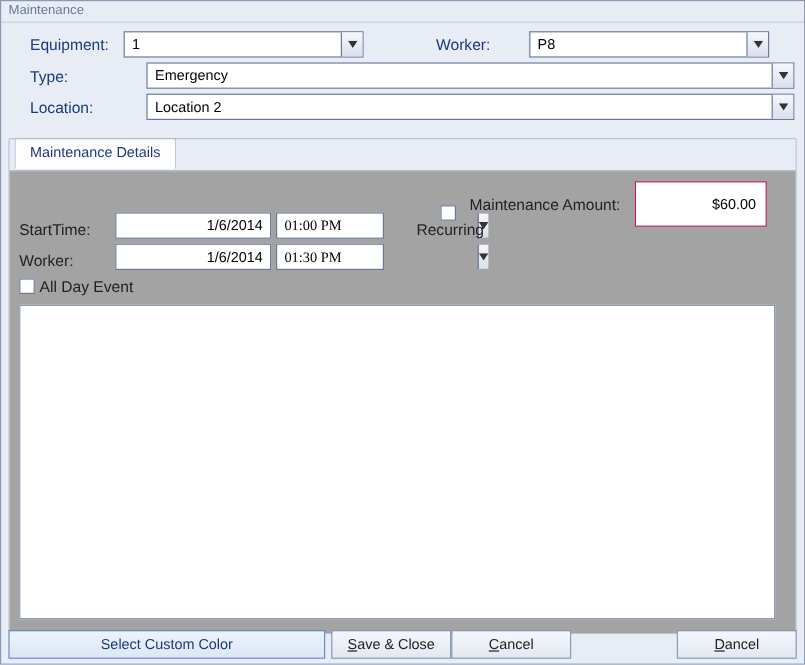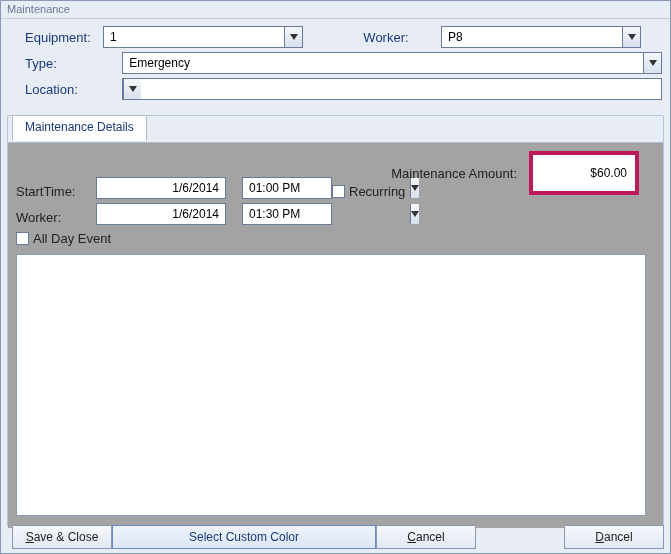--- a/index.html
+++ b/index.html
@@ -20,29 +20,29 @@
 .eq-combo { width: 200px; }
 .wk-combo { width: 200px; }
 .ty-combo { width: 555px; }
 .lc-combo { width: 555px; }
 .spacer-eq { width: 28px; }
 .content-area { margin: 4px 6px 0 6px; border: 1px solid #b8c4d8; background: #e8edf5; border-radius: 2px; height: 412px; position: relative; padding-top: 26px; }
 .tab { position: absolute; top: -1px; left: 4px; height: 26px; background: #fdfdfe; border: 1px solid #b0bcd0; border-bottom: 1px solid #fdfdfe; padding: 4px 12px; font-size: 12px; color: #1a3a7a; border-radius: 2px 2px 0 0; }
 .tab-body { background: #a3a3a3; border-top: 1px solid #b0bcd0; height: 386px; padding: 10px 8px; position: relative; }
 .amt-row { position: absolute; top: 8px; right: 24px; display: flex; align-items: center; gap: 12px; }
 .amt-label { color: #222; font-size: 13px; }
-.amt-box { width: 110px; height: 22px; border: 4px solid #be185d; background: #fff; text-align: right; padding: 18px 8px; font: inherit; }
+.amt-box { width: 110px; height: 22px; border: 1px solid #be185d; background: #fff; text-align: right; padding: 18px 8px; font: inherit; }
 .dt-rows { margin-top: 22px; }
 .dt-row { display: flex; align-items: flex-end; height: 24px; margin-bottom: 2px; }
 .dt-label { width: 80px; color: #222; font-size: 13px; }
 .date-box { width: 130px; height: 22px; border: 1px solid #6a7a9a; background: #fff; text-align: right; padding: 2px 6px; font: inherit; }
-.time-combo { width: 90px; margin-left: 16px; }
+.time-combo { width: 90px; margin-left: 4px; font-family: Liberation Serif, serif; }
 .chk { width: 13px; height: 13px; border: 1px solid #6a7a9a; background: #fff; display: inline-block; cursor: pointer; vertical-align: middle; }
 .chk-lbl { margin-left: 4px; font-size: 13px; color: #222; vertical-align: middle; }
-.recurring { margin-left: 0; display: flex; align-items: center; }
+.recurring { margin-left: 23px; display: flex; align-items: center; flex-direction: column; }
 .allday { margin-top: 6px; margin-bottom: 8px; display: flex; align-items: center; }
 .notes { width: 630px; height: 262px; border: 1px solid #8a9ab5; background: #fff; resize: none; font: inherit; padding: 4px; outline: none; }
 .bottom-bar { position: absolute; left: 6px; right: 6px; bottom: 4px; height: 24px; display: flex; align-items: stretch; }
 .btn { border: 1px solid #8a9ab5; background: linear-gradient(#f5f7fb,#e2e8f2); font: inherit; padding: 0 10px; cursor: pointer; color: #222; text-align: center; display: flex; align-items: center; justify-content: center; }
 .btn-color { width: 264px; border: 1px solid #6a8ad0; background: linear-gradient(#eef3fb,#dce6f5); color: #1a3a7a; }
 .btn-save { width: 100px; margin-left: auto; }
 .btn-cancel { width: 100px; }
 .btn-delete { width: 100px; }
 .btn-spacer { width: 88px; }
 .underline { text-decoration: underline; }
@@ -82,20 +82,21 @@
         <div class="combo-btn">
             <svg viewBox="0 0 8 6">
               <path d="M0 0 L8 0 L4 6 Z" fill="#333"></path>
             </svg>
           </div>
       </div>
     </div>
     <div class="form-row">
       <div class="label lbl-lc">Location:</div>
       <div class="combo lc-combo">
+        <input class="combo-input" value="Location 2" style="">
         <div class="combo-btn">
             <svg viewBox="0 0 8 6">
               <path d="M0 0 L8 0 L4 6 Z" fill="#333"></path>
             </svg>
           </div>
       </div>
     </div>
   </div>
 
   <div class="content-area">
@@ -141,24 +142,24 @@
       <div class="allday">
         <span class="chk"></span>
         <span class="chk-lbl">All Day Event</span>
       </div>
 
       <textarea class="notes" style=""></textarea>
     </div>
   </div>
 
   <div class="bottom-bar">
+    <button class="btn btn-color">Select Custom Color</button>
     <button class="btn btn-save">
         <span><span class="underline">S</span><span>ave &amp; Close</span></span>
       </button>
-    <button class="btn btn-color">Select Custom Color</button>
     <button class="btn btn-cancel">
         <span><span class="underline">C</span><span>ancel</span></span>
       </button>
     <div class="btn-spacer"></div>
     <button class="btn btn-delete">
         <span><span class="underline">D</span><span>ancel</span></span>
       </button>
   </div>
 </div>
 

